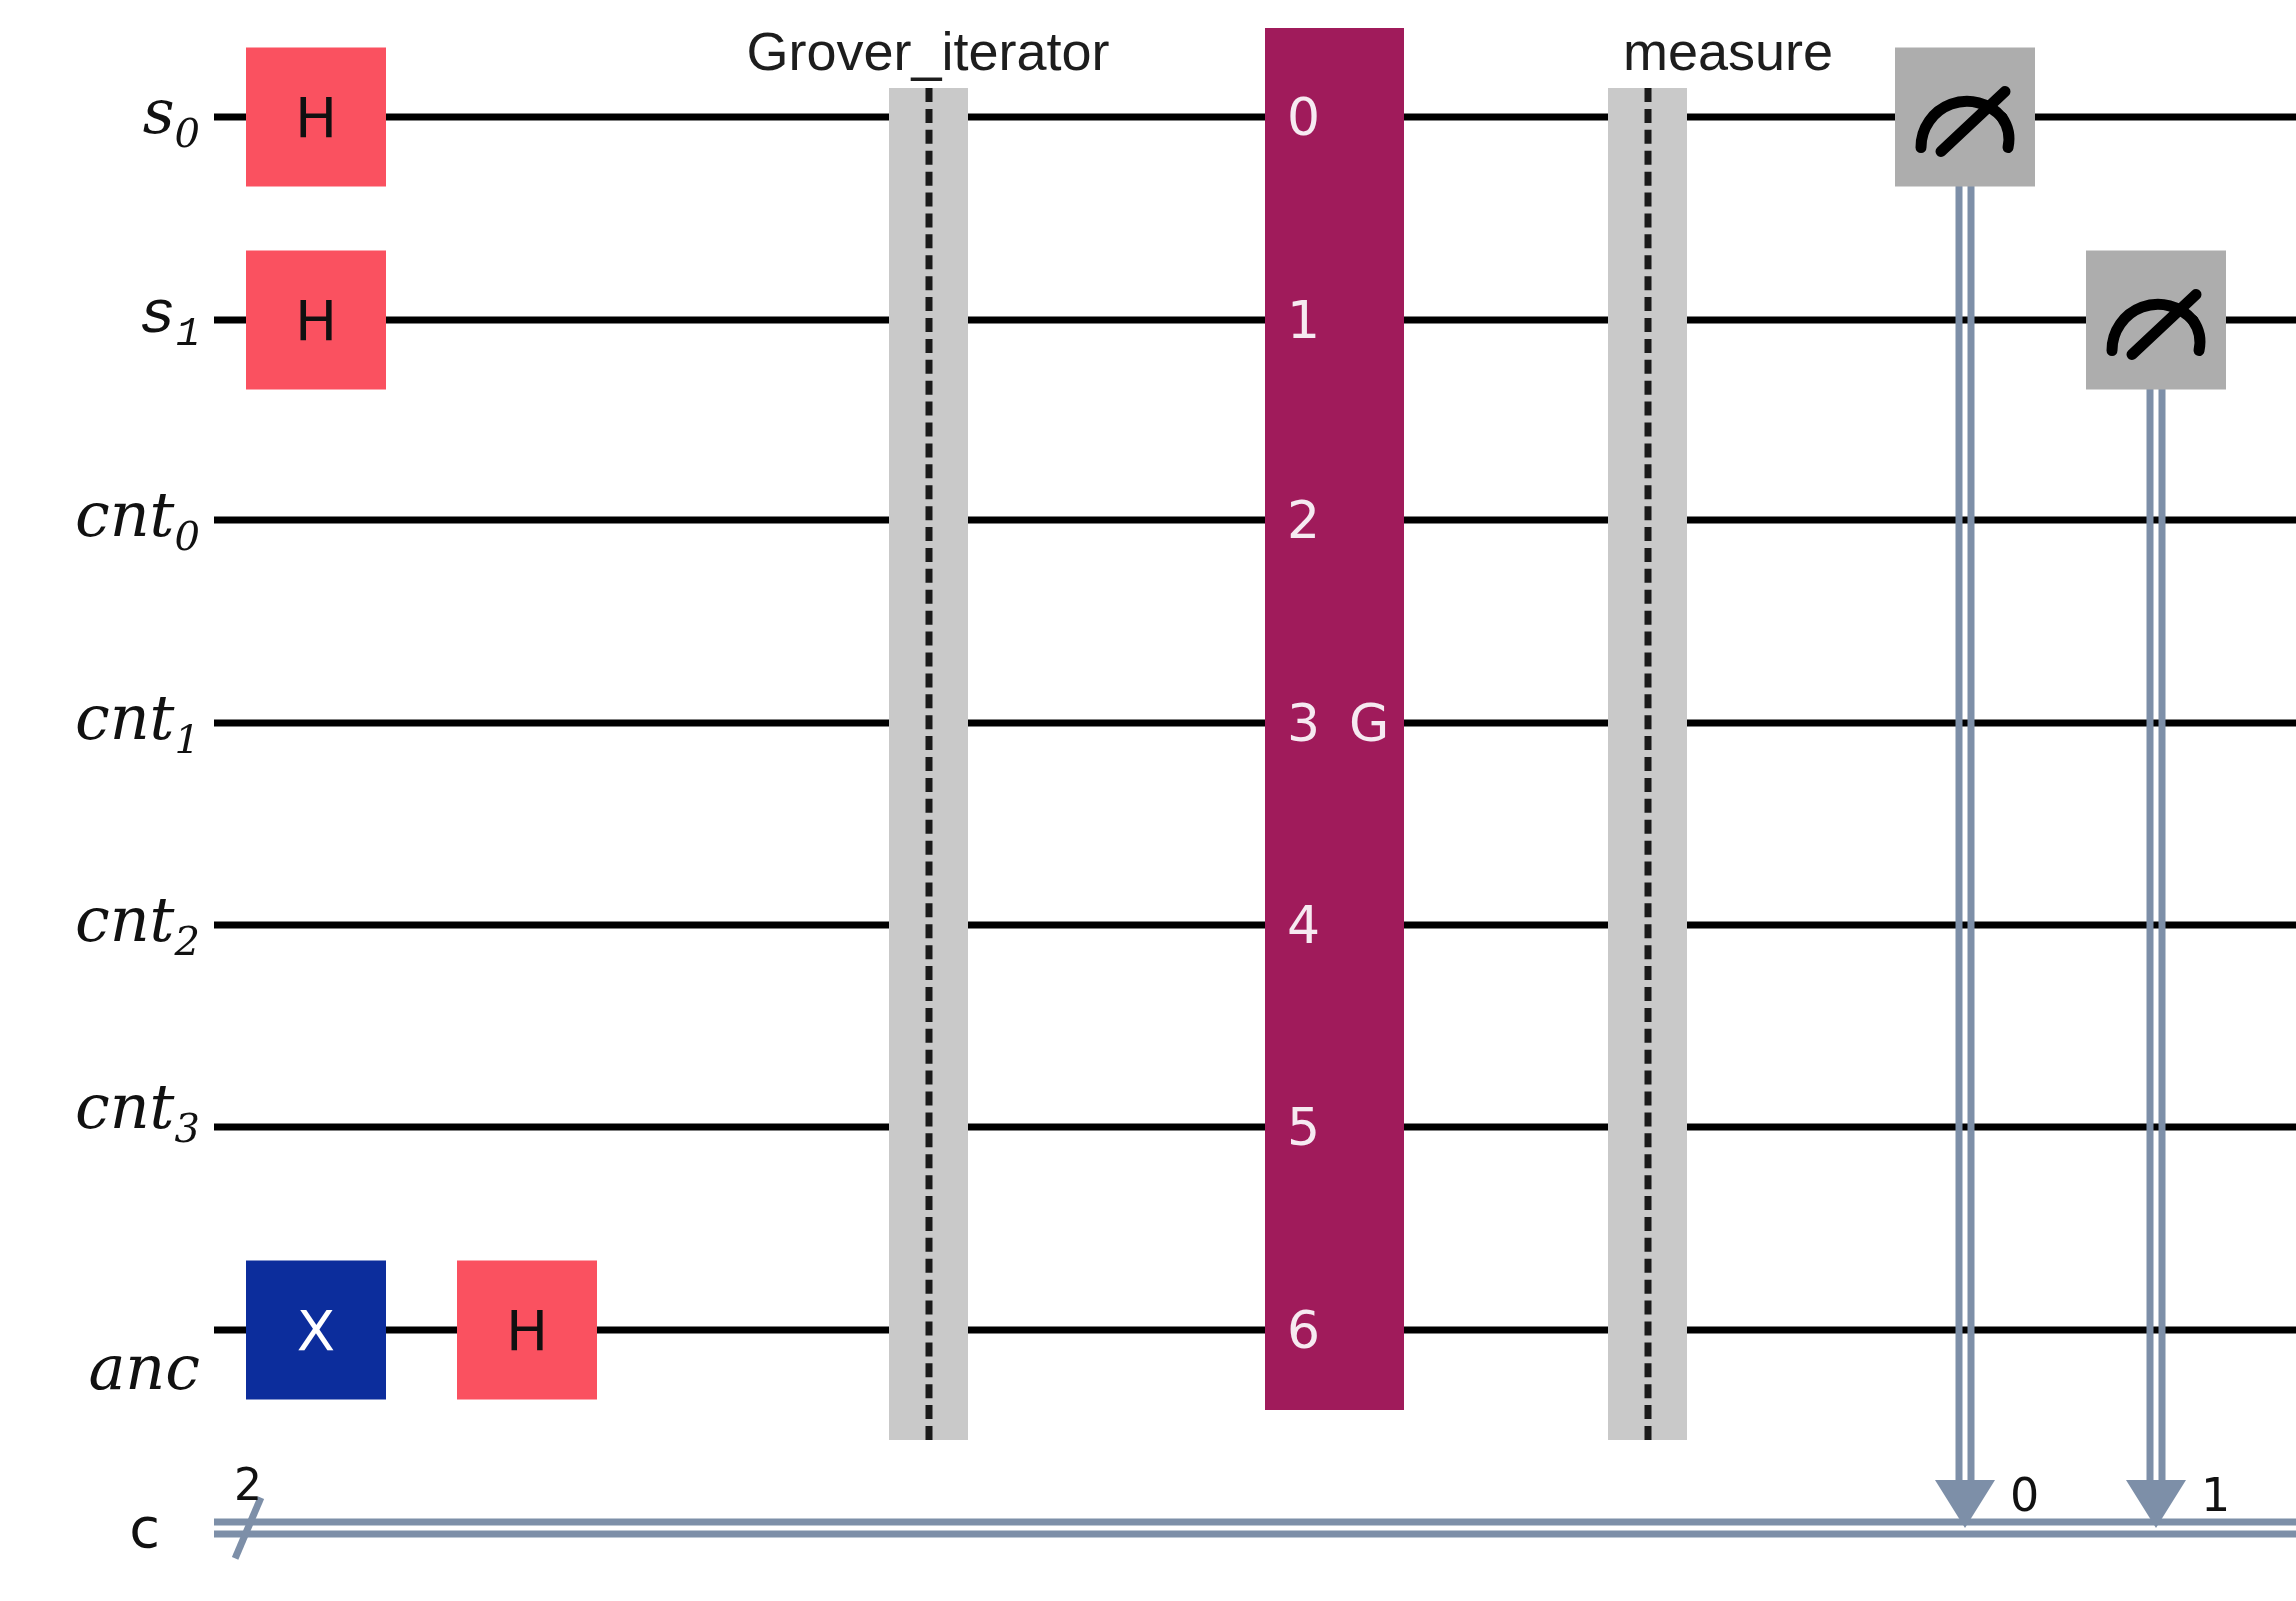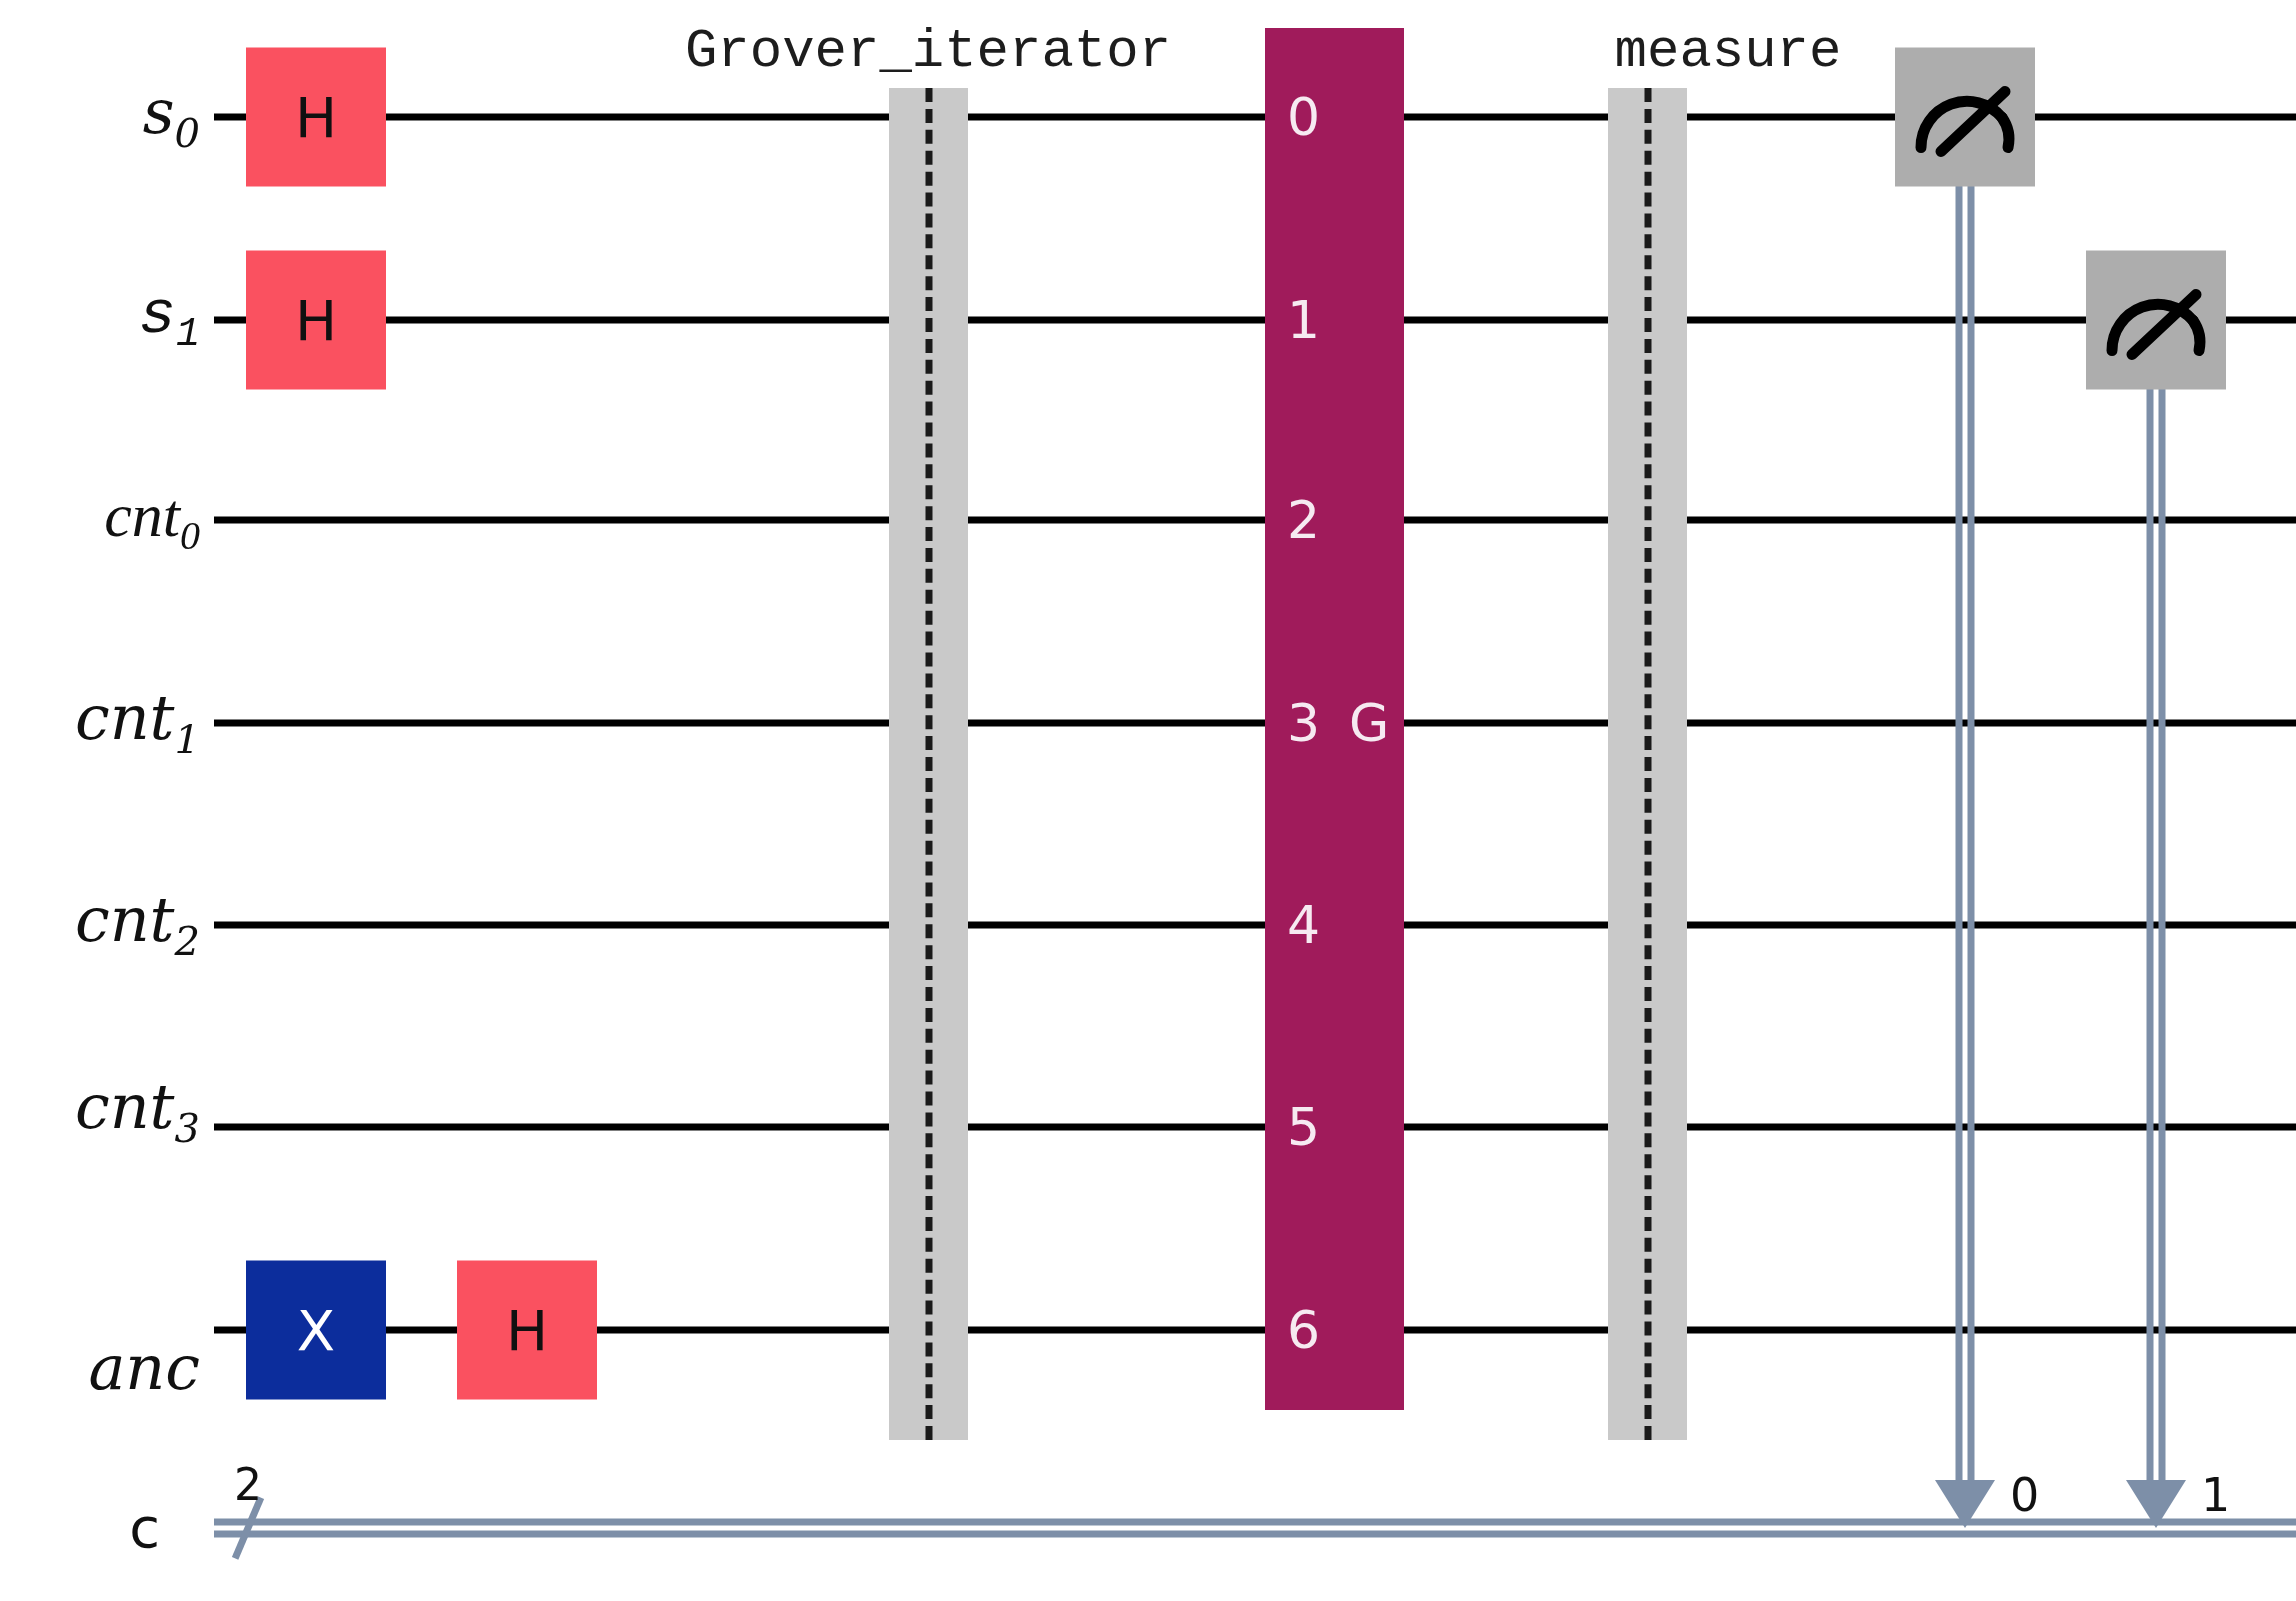--- a/index.html
+++ b/index.html
@@ -108,21 +108,21 @@
   .barrier .dash{
     position:absolute;
     left:50%;
     top:0;bottom:0;
     width:0;
     border-left:7px dashed #1a1a1a;
     transform:translateX(-50%);
   }
   .barrier-label{
     position:absolute;
-    font-family:Liberation Mono, monospace;
+    font-family:Liberation Sans, sans-serif;
     font-size:54px;
     color:#1d1d1d;
     white-space:nowrap;
     transform:translate(-50%,-100%);
   }
 
   
   .mlink{
     position:absolute;
     width:19px;
@@ -158,21 +158,21 @@
 <body>
 
 <div id="stage">
 
   <div class="qlabel" style="left:0px;width:200px;top:117px;">
     <span>s</span><span class="sub">0</span>
   </div>
   <div class="qlabel" style="left:0px;width:200px;top:320px;font-family:Liberation Mono, monospace;">
     <span>s</span><span class="sub">1</span>
   </div>
-  <div class="qlabel" style="left:0px;width:200px;top:520px;font-family:Liberation Serif, serif;">
+  <div class="qlabel" style="left:0px;width:200px;top:520px;">
     <span>cnt</span><span class="sub">0</span>
   </div>
   <div class="qlabel" style="left:0px;width:200px;top:723px;">
     <span>cnt</span><span class="sub">1</span>
   </div>
   <div class="qlabel" style="left:0px;width:200px;top:925px;">
     <span>cnt</span><span class="sub">2</span>
   </div>
   <div class="qlabel" style="left:0px;width:200px;top:1112px;">
     <span>cnt</span><span class="sub">3</span>

